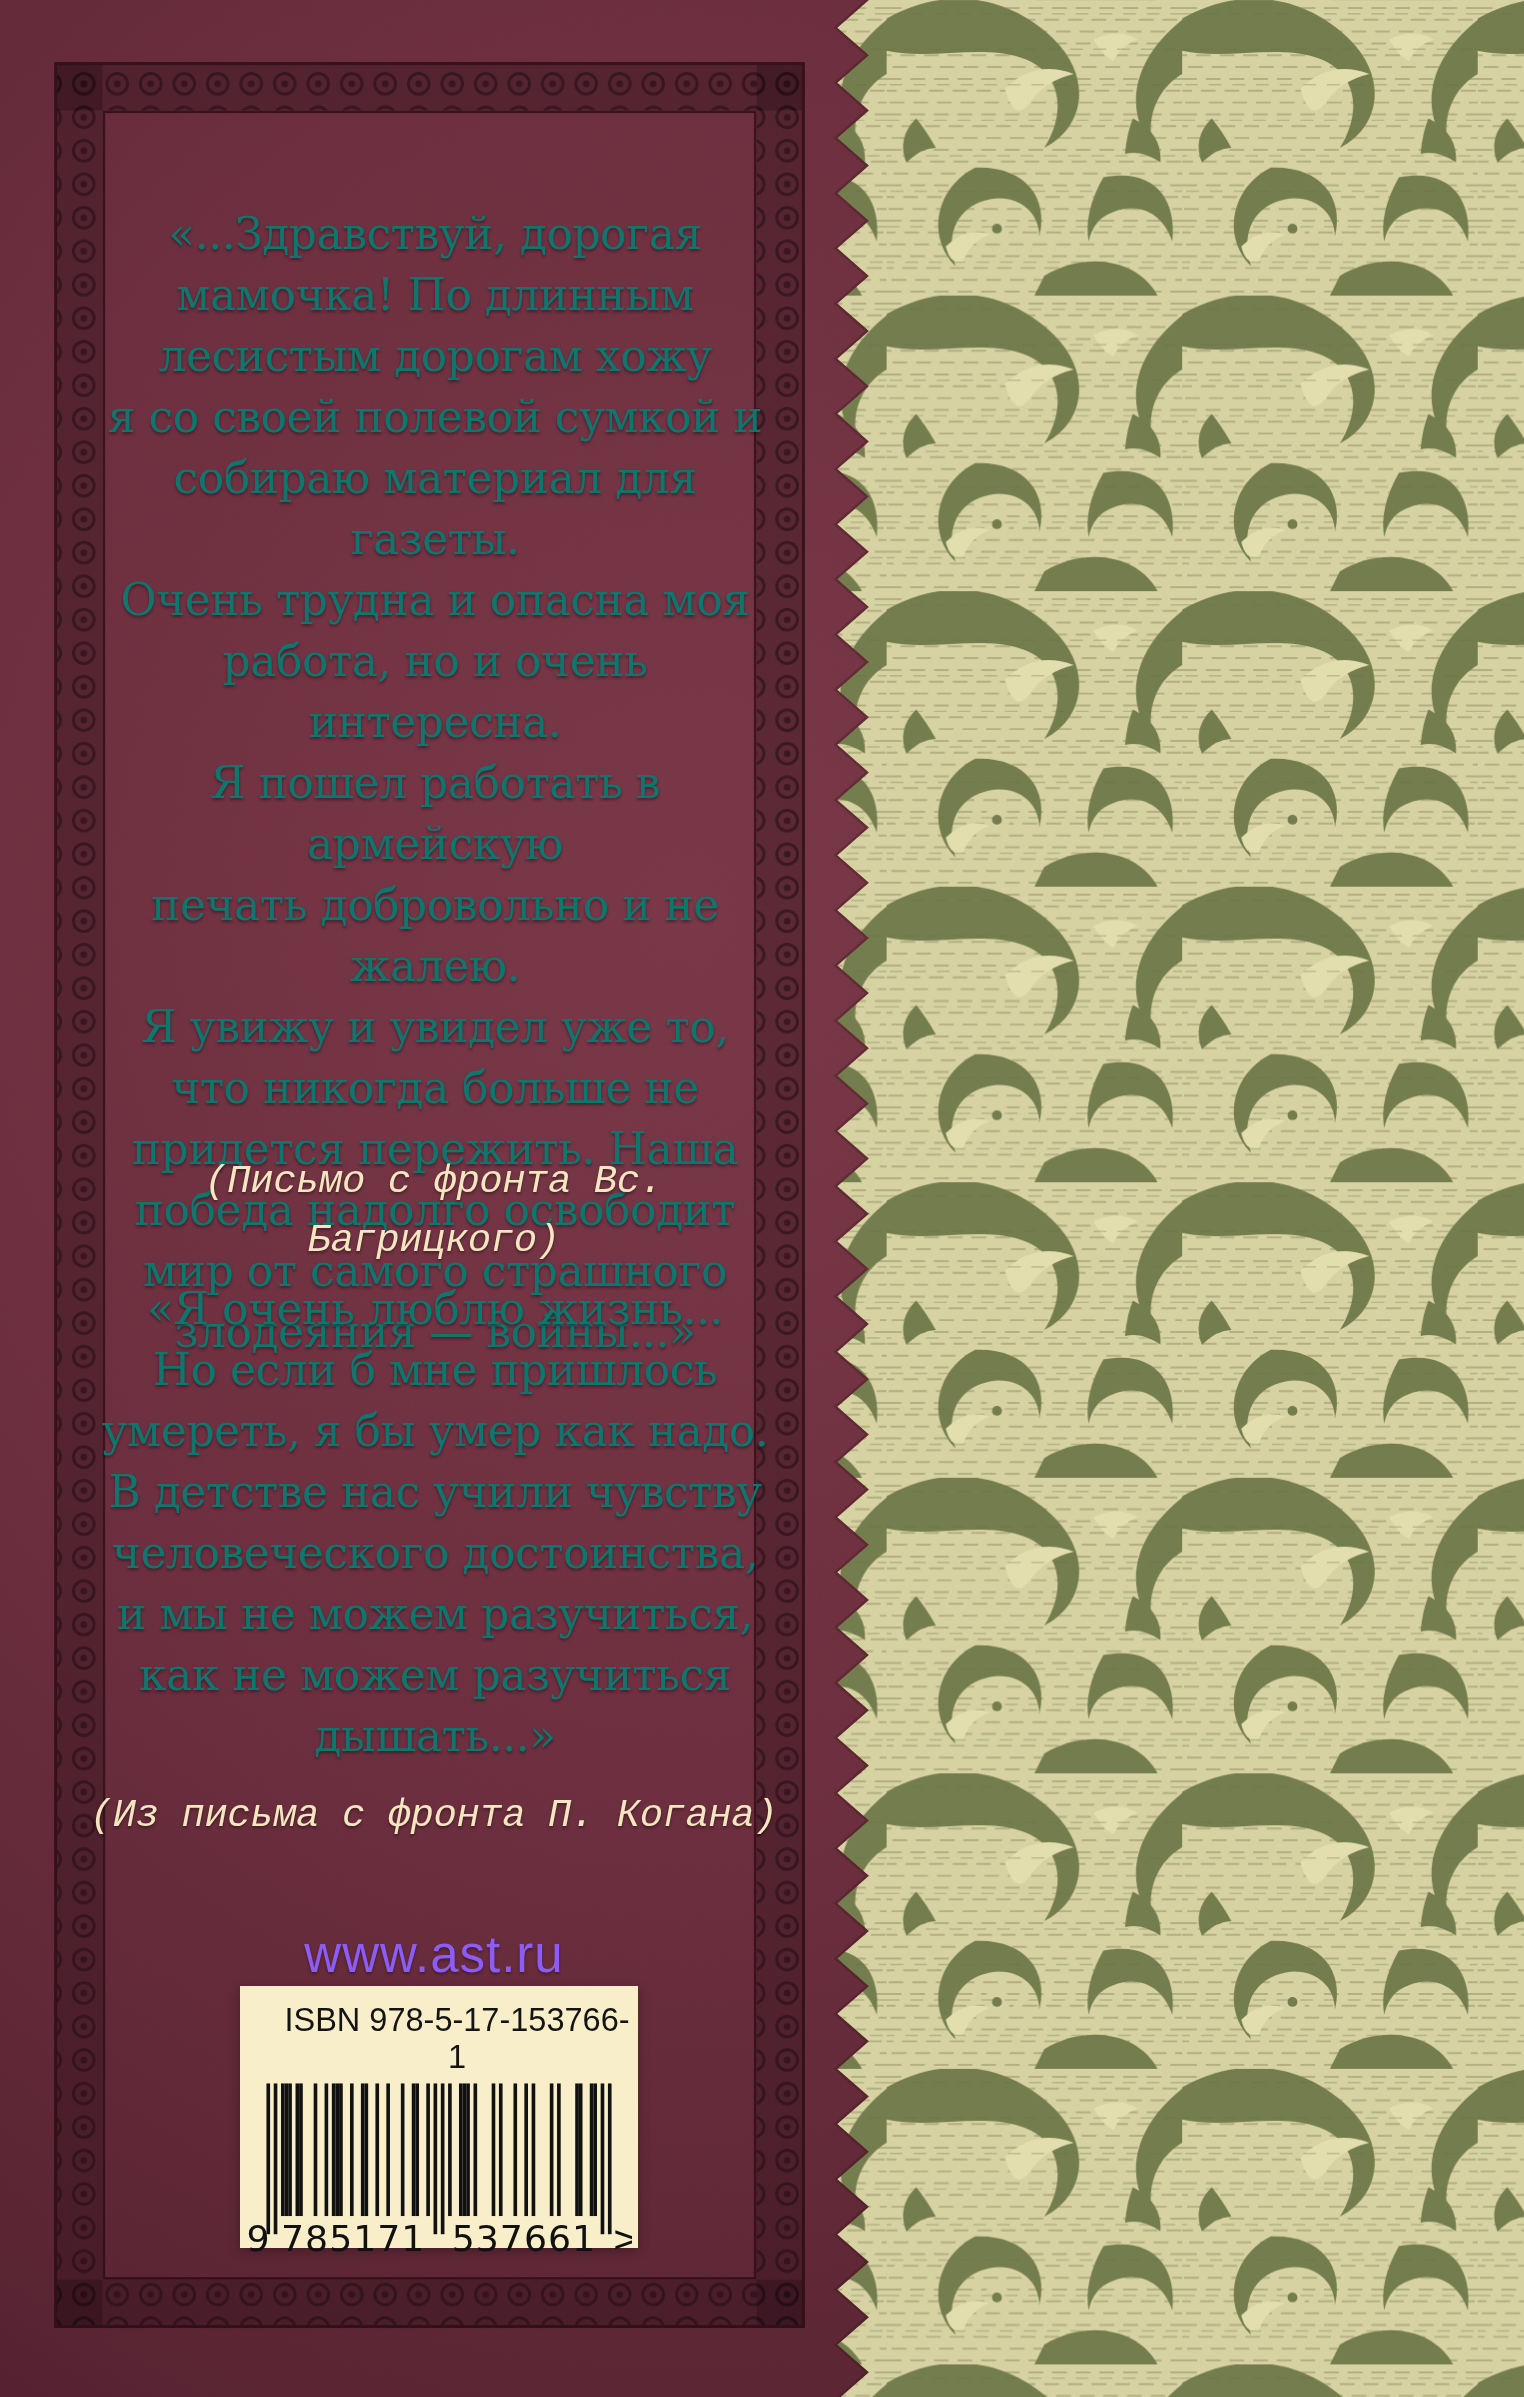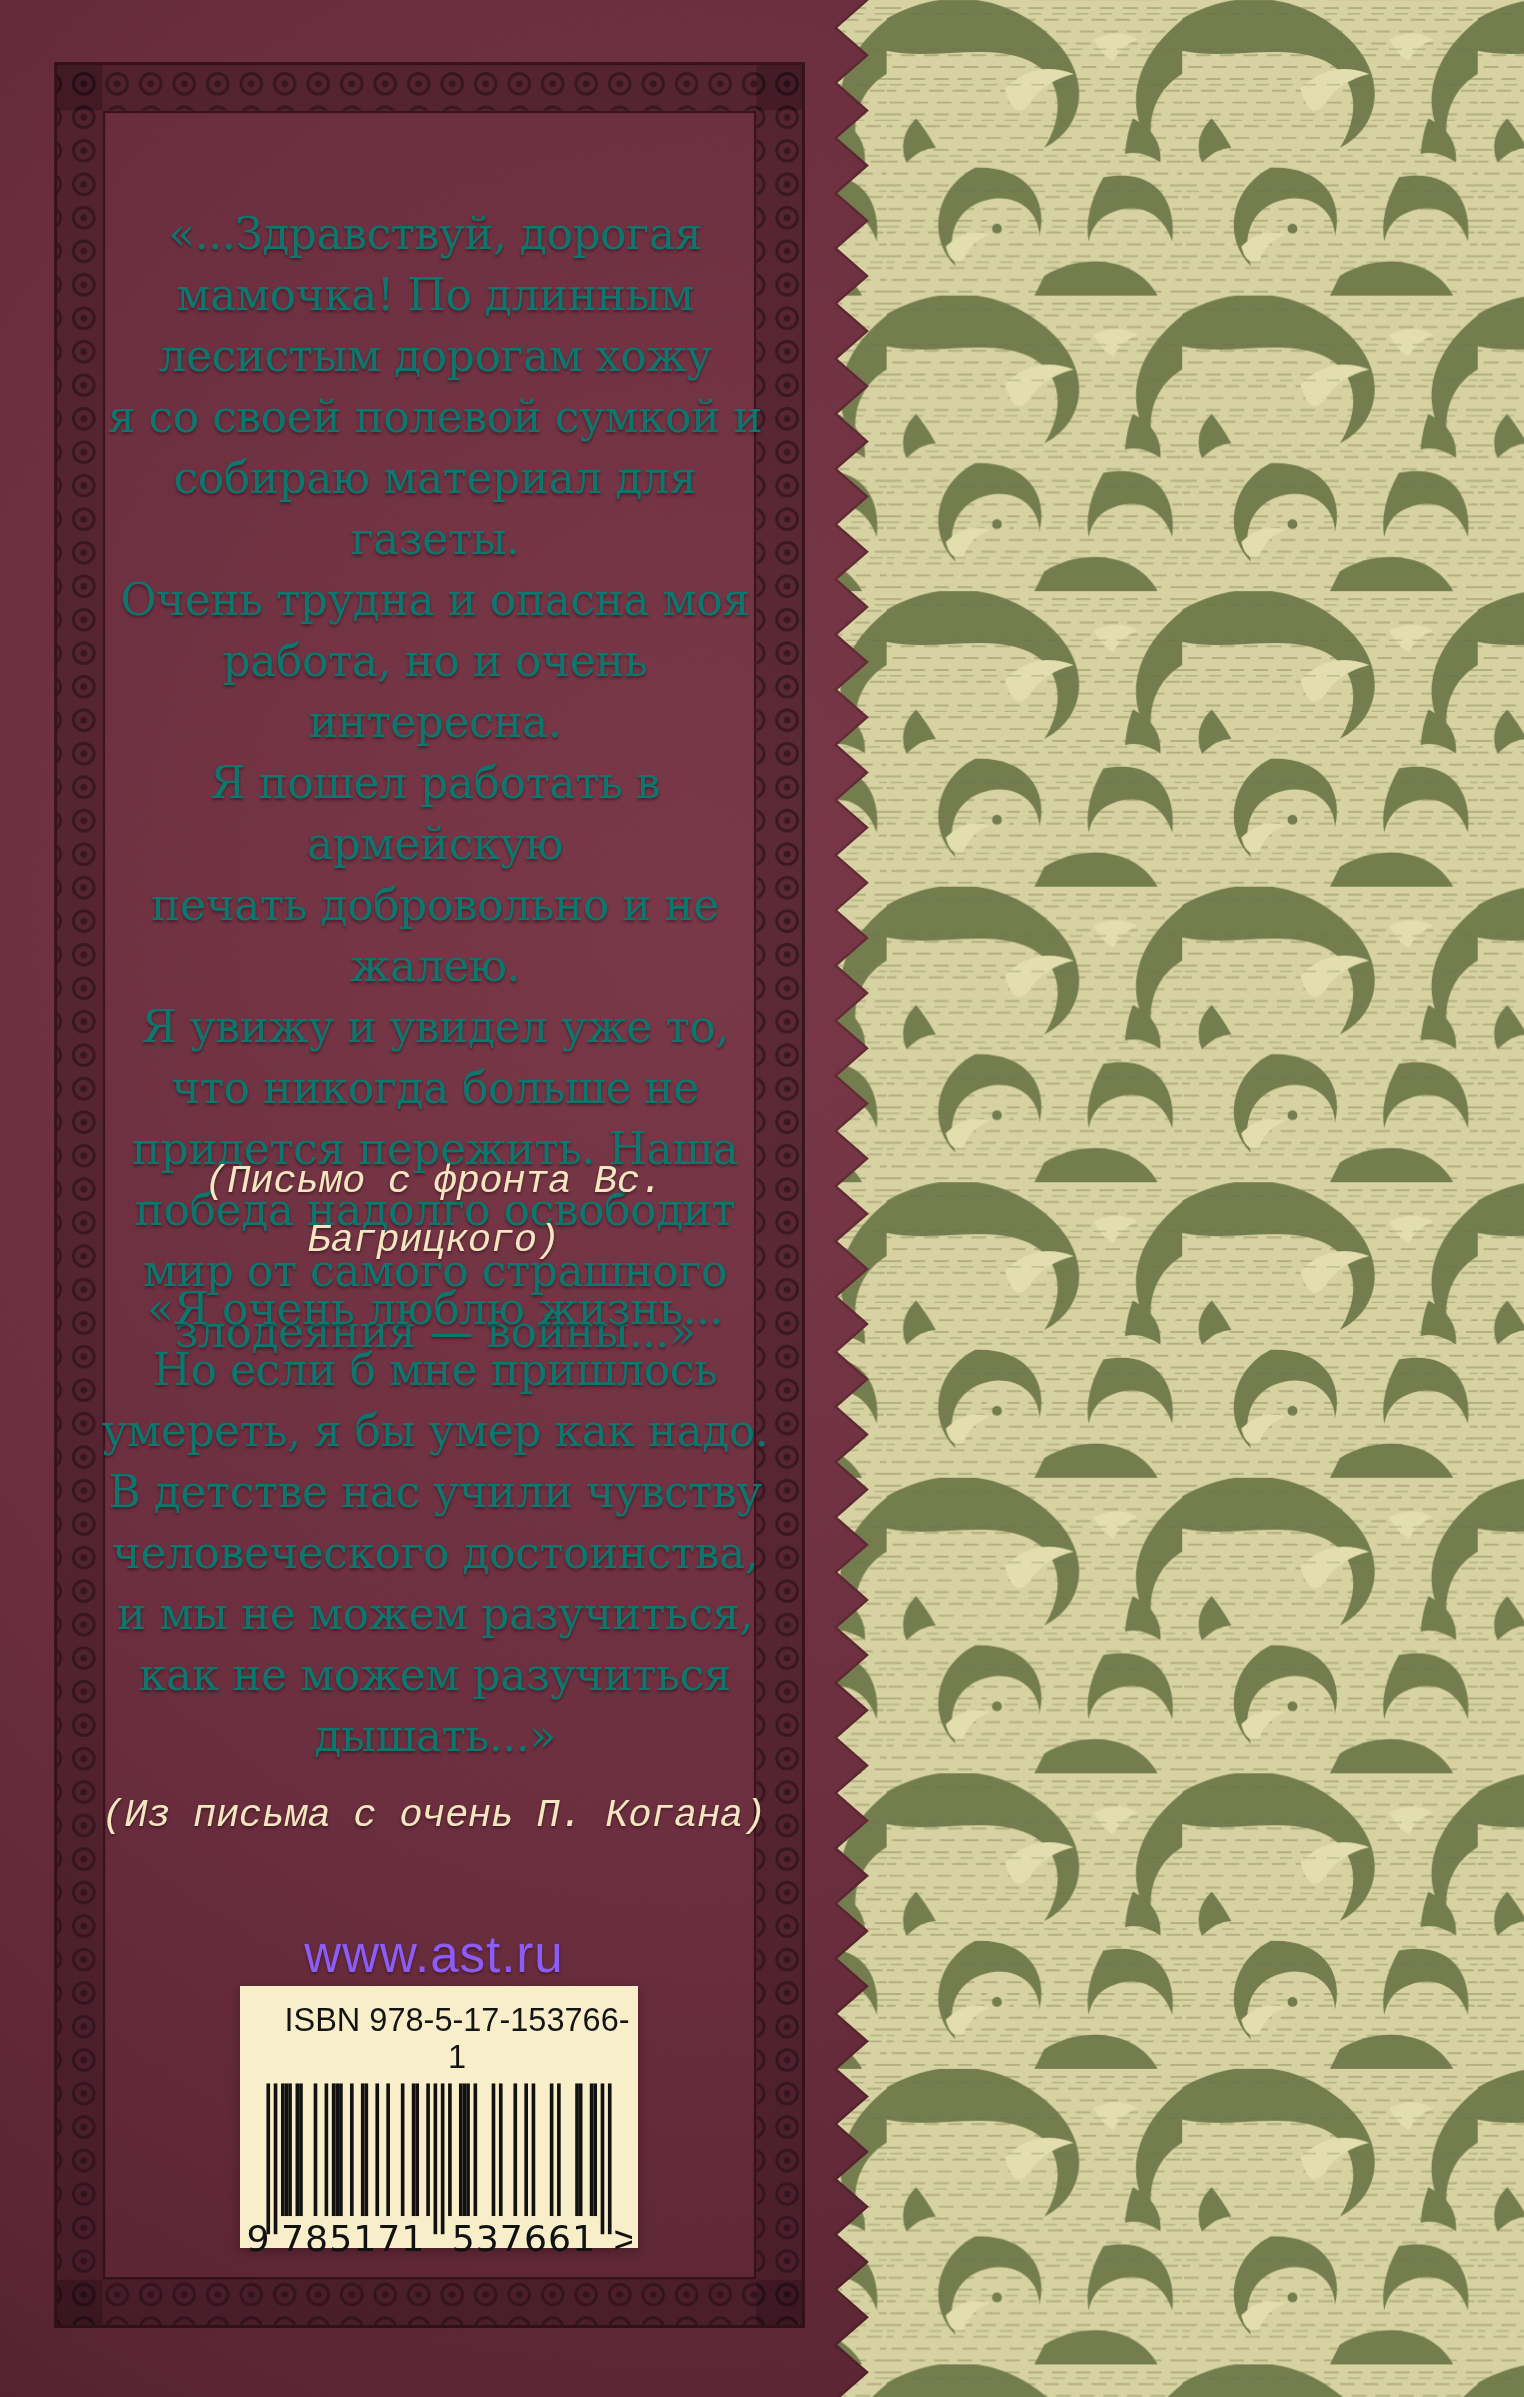--- a/index.html
+++ b/index.html
@@ -158,21 +158,21 @@
 злодеяния — войны...»</div>
 <div class="attr" id="attr1">(Письмо с фронта Вс. Багрицкого)</div>
 <div class="quote" id="quote2">«Я очень люблю жизнь...
 Но если б мне пришлось
 умереть, я бы умер как надо.
 В детстве нас учили чувству
 человеческого достоинства,
 и мы не можем разучиться,
 как не можем разучиться
 дышать...»</div>
-<div class="attr" id="attr2">(Из письма с очень П. Когана)</div>
+<div class="attr" id="attr2">(Из письма с фронта П. Когана)</div>
 <div id="website">www.ast.ru</div>
 
 <div id="isbn-box">
   <div id="isbn-label">ISBN 978-5-17-153766-1</div>
   <svg id="barcode-svg" viewBox="0 0 424 196">
     <g id="bars" transform="translate(22,6)" fill="#111">
         <rect x="0" y="0" width="4" height="166"></rect>
         <rect x="8" y="0" width="4" height="166"></rect>
         <rect x="16" y="0" width="4" height="146"></rect>
         <rect x="20" y="0" width="4" height="146"></rect>

